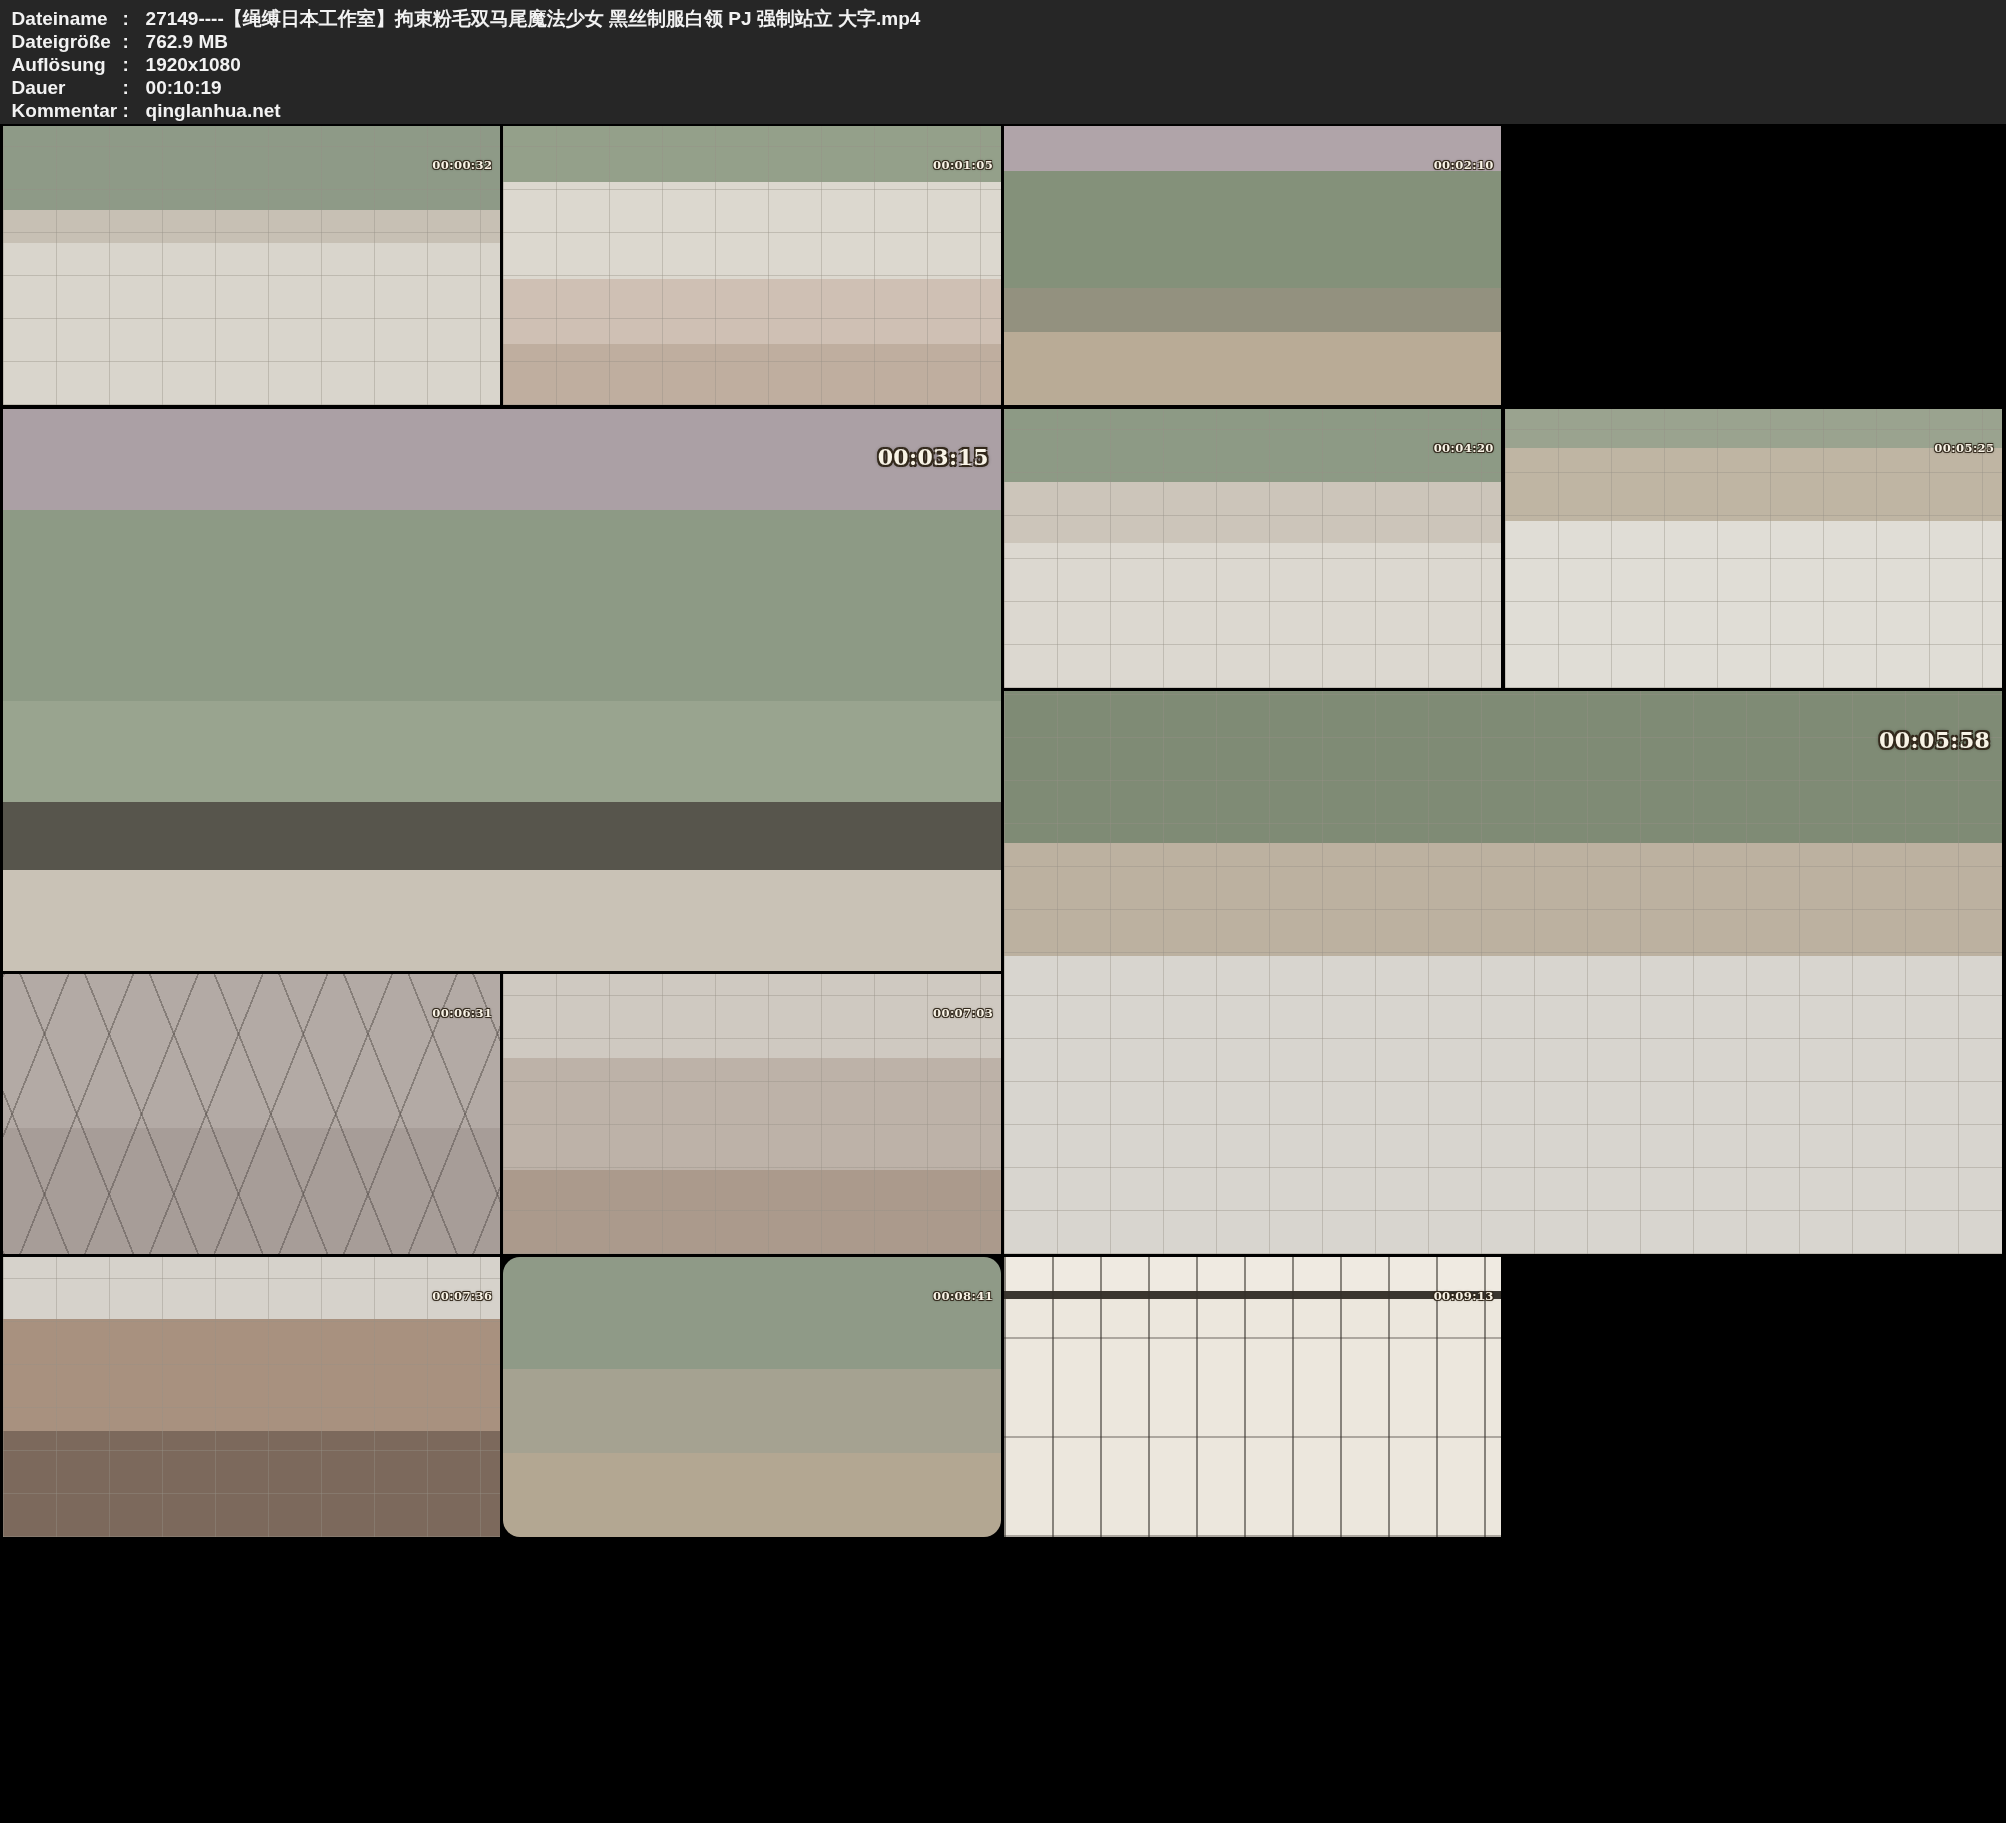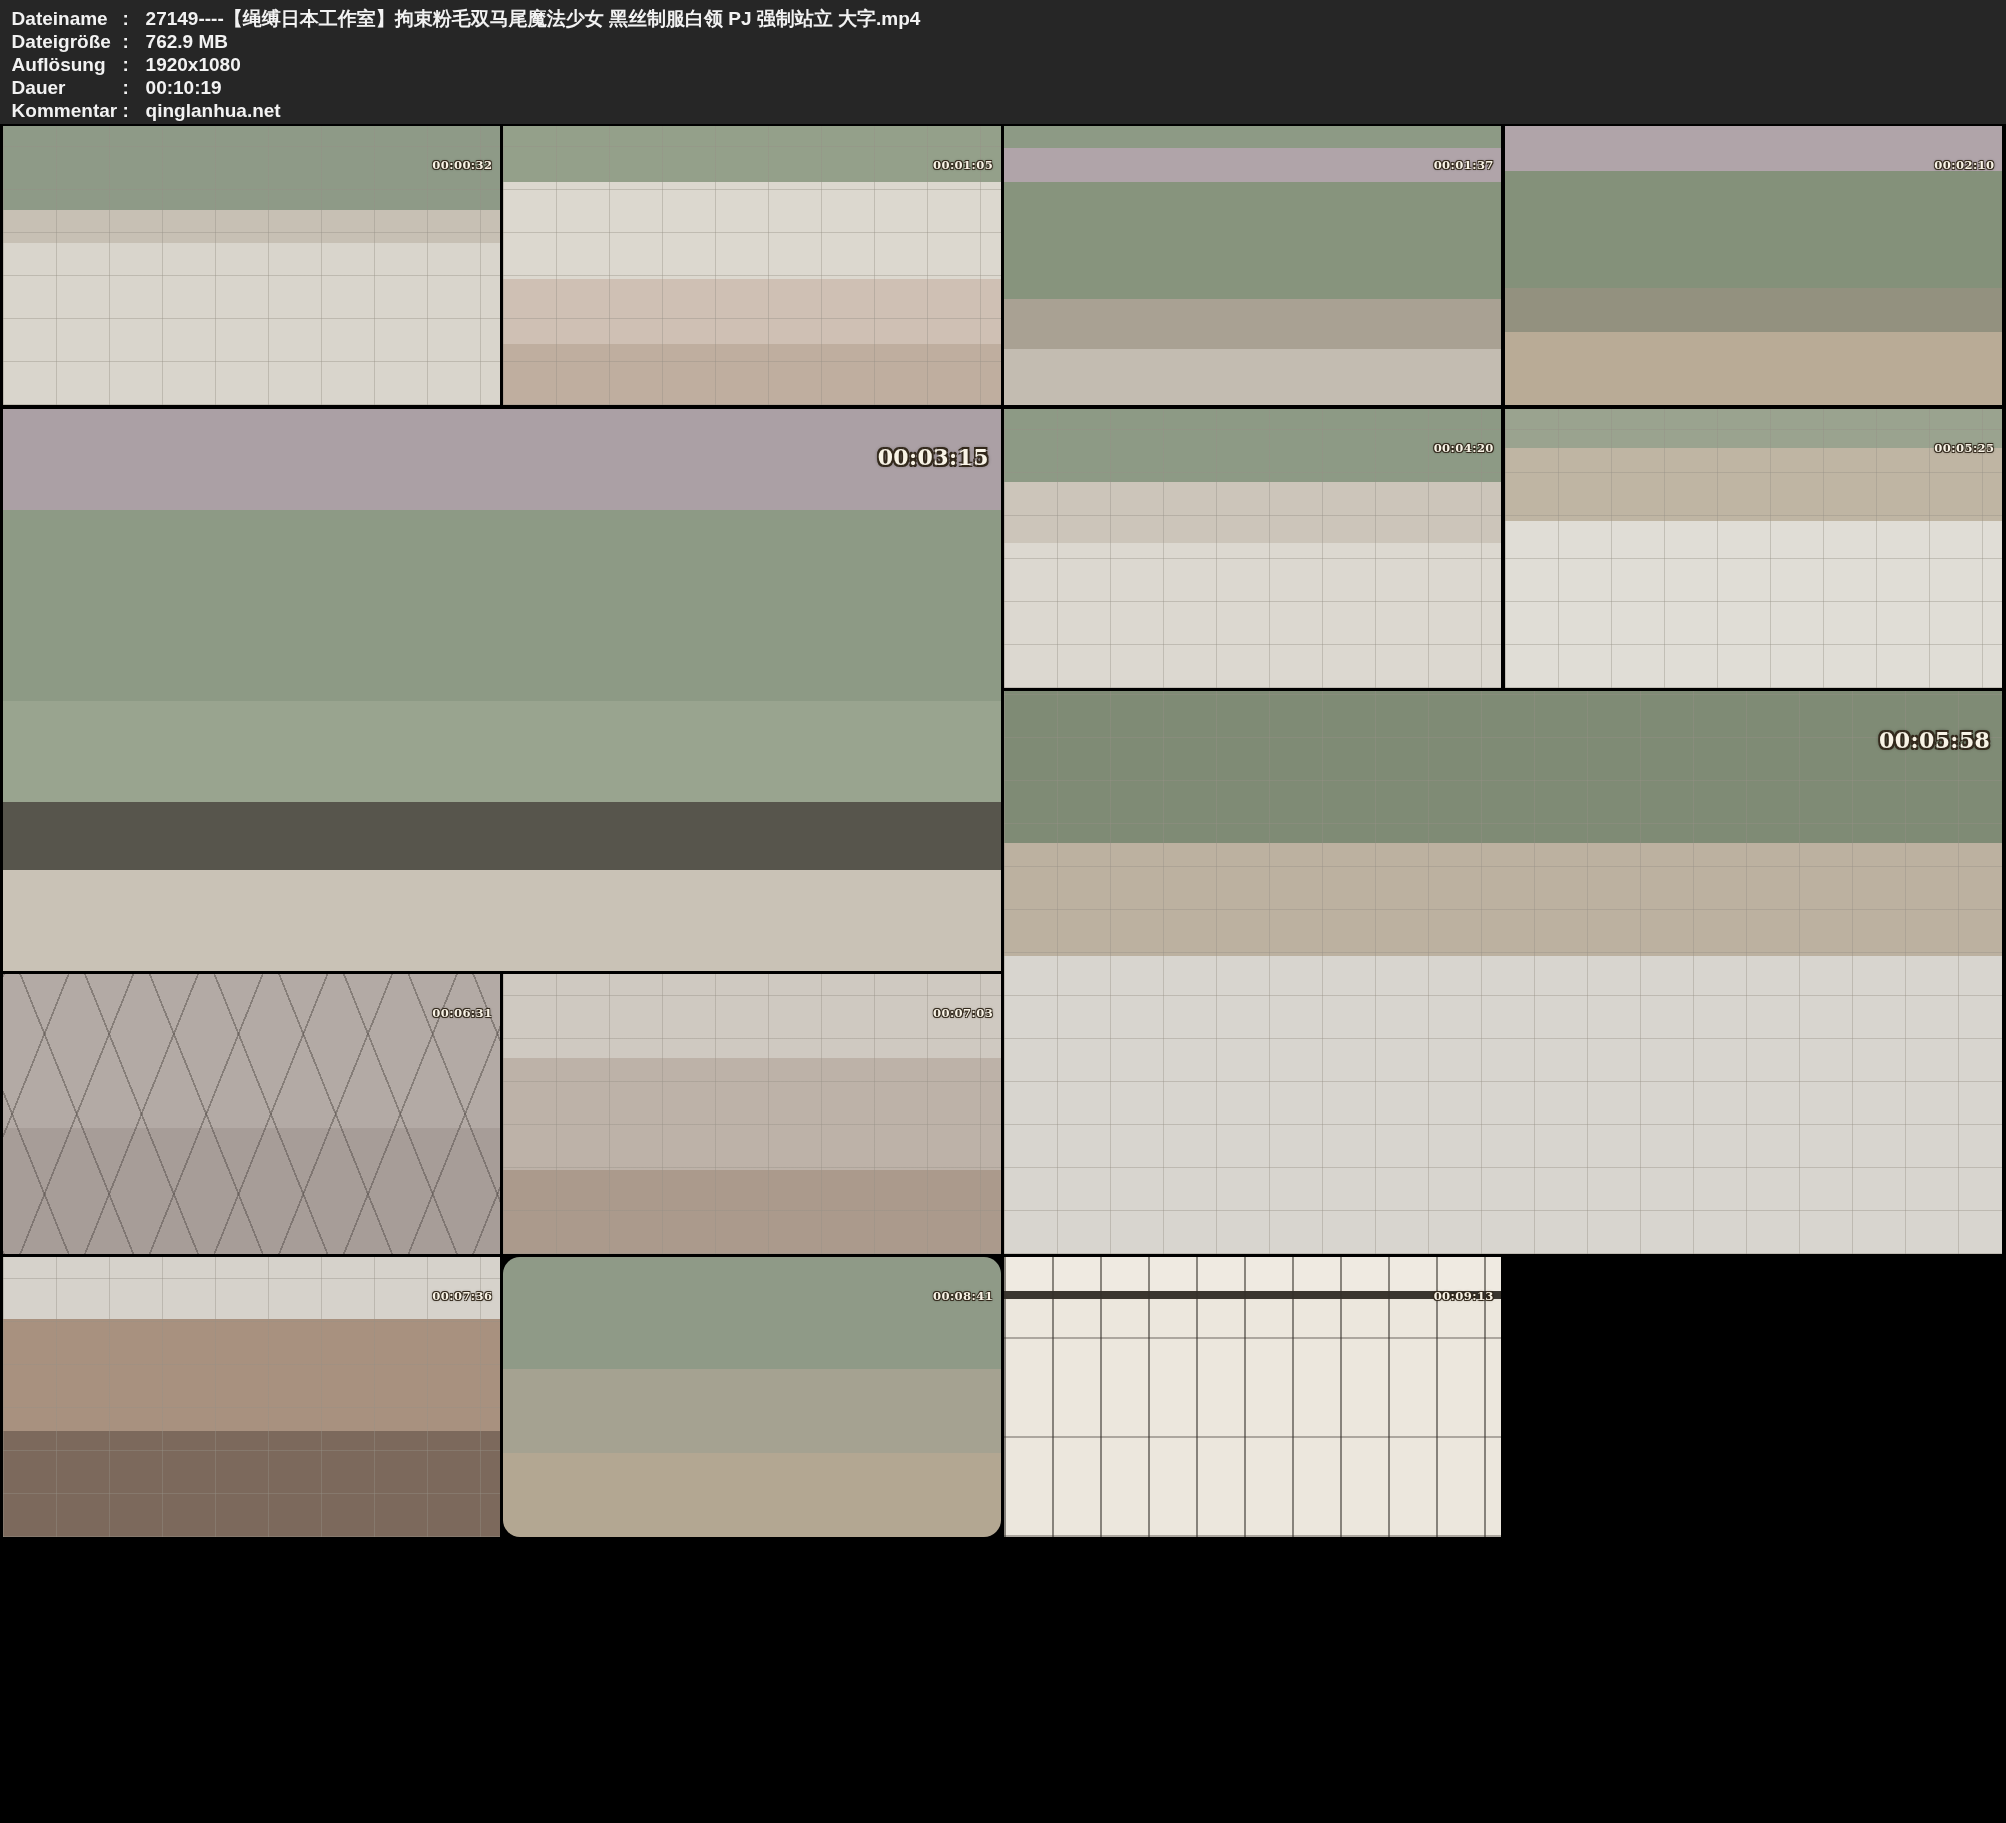--- a/index.html
+++ b/index.html
@@ -118,23 +118,20 @@
     </div>
   </div>
 
   <div class="grid">
       <figure class="thumb" style="background: repeating-linear-gradient(90deg, rgba(150, 144, 134, 0.4) 0px, rgba(150, 144, 134, 0.4) 0.8px, transparent 0.8px, transparent 53px), repeating-linear-gradient(0deg, rgba(150, 144, 134, 0.4) 0px, rgba(150, 144, 134, 0.4) 0.8px, transparent 0.8px, transparent 43px), linear-gradient(rgb(142, 154, 135) 0%, rgb(142, 154, 135) 30%, rgb(199, 192, 180) 30%, rgb(199, 192, 180) 42%, rgb(217, 213, 204) 42%, rgb(217, 213, 204) 100%);">
     <figcaption class="ts">00:00:32</figcaption>
   </figure>
       <figure class="thumb" style="background: repeating-linear-gradient(90deg, rgba(150, 144, 134, 0.4) 0px, rgba(150, 144, 134, 0.4) 0.8px, transparent 0.8px, transparent 53px), repeating-linear-gradient(0deg, rgba(150, 144, 134, 0.4) 0px, rgba(150, 144, 134, 0.4) 0.8px, transparent 0.8px, transparent 43px), linear-gradient(rgb(148, 160, 138) 0%, rgb(148, 160, 138) 20%, rgb(220, 216, 207) 20%, rgb(220, 216, 207) 55%, rgb(207, 192, 180) 55%, rgb(207, 192, 180) 78%, rgb(191, 174, 159) 78%, rgb(191, 174, 159) 100%);">
     <figcaption class="ts">00:01:05</figcaption>
   </figure>
-      <figure class="thumb" style="background: linear-gradient(rgb(141, 154, 133) 0%, rgb(141, 154, 133) 8%, rgb(176, 164, 169) 8%, rgb(176, 164, 169) 20%, rgb(135, 148, 125) 20%, rgb(135, 148, 125) 62%, rgb(169, 161, 147) 62%, rgb(169, 161, 147) 80%, rgb(195, 188, 177) 80%, rgb(195, 188, 177) 100%);">
-    <figcaption class="ts">00:01:37</figcaption>
-  </figure>
       <figure class="thumb" style="background: linear-gradient(rgb(176, 164, 169) 0%, rgb(176, 164, 169) 16%, rgb(132, 145, 122) 16%, rgb(132, 145, 122) 58%, rgb(147, 145, 127) 58%, rgb(147, 145, 127) 74%, rgb(185, 171, 150) 74%, rgb(185, 171, 150) 100%);">
     <figcaption class="ts">00:02:10</figcaption>
   </figure>
       <figure class="thumb big" style="background: linear-gradient(rgb(171, 160, 165) 0%, rgb(171, 160, 165) 18%, rgb(141, 154, 133) 18%, rgb(141, 154, 133) 52%, rgb(153, 164, 143) 52%, rgb(153, 164, 143) 70%, rgb(87, 85, 76) 70%, rgb(87, 85, 76) 82%, rgb(201, 194, 182) 82%, rgb(201, 194, 182) 100%);">
     <figcaption class="ts">00:03:15</figcaption>
   </figure>
       <figure class="thumb" style="background: repeating-linear-gradient(90deg, rgba(150, 144, 134, 0.4) 0px, rgba(150, 144, 134, 0.4) 0.8px, transparent 0.8px, transparent 53px), repeating-linear-gradient(0deg, rgba(150, 144, 134, 0.4) 0px, rgba(150, 144, 134, 0.4) 0.8px, transparent 0.8px, transparent 43px), linear-gradient(rgb(141, 154, 133) 0%, rgb(141, 154, 133) 26%, rgb(204, 197, 186) 26%, rgb(204, 197, 186) 48%, rgb(220, 216, 208) 48%, rgb(220, 216, 208) 100%);">
     <figcaption class="ts">00:04:20</figcaption>
   </figure>
       <figure class="thumb" style="background: repeating-linear-gradient(90deg, rgba(150, 144, 134, 0.4) 0px, rgba(150, 144, 134, 0.4) 0.8px, transparent 0.8px, transparent 53px), repeating-linear-gradient(0deg, rgba(150, 144, 134, 0.4) 0px, rgba(150, 144, 134, 0.4) 0.8px, transparent 0.8px, transparent 43px), linear-gradient(rgb(154, 163, 143) 0%, rgb(154, 163, 143) 14%, rgb(191, 181, 163) 14%, rgb(191, 181, 163) 40%, rgb(224, 221, 214) 40%, rgb(224, 221, 214) 100%);">

